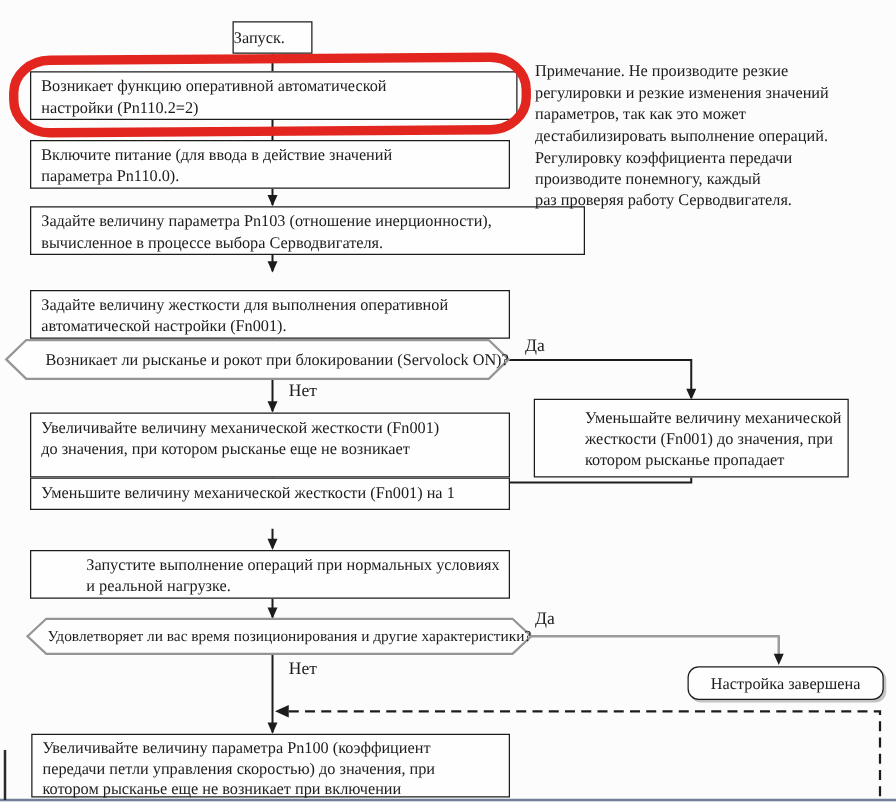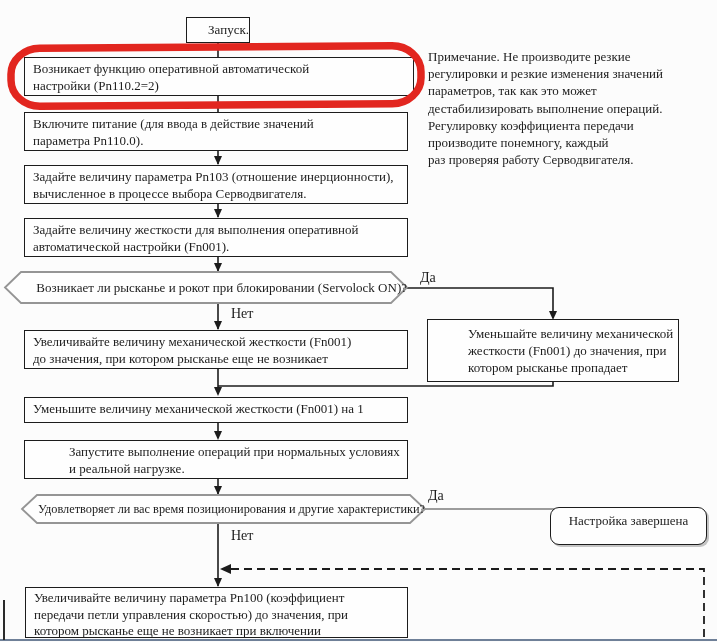--- a/index.html
+++ b/index.html
@@ -16,21 +16,21 @@
   .node{
     position:absolute;z-index:1;
     background:#fefefe;
     border:1.5px solid #1c1c1c;
     box-sizing:border-box;
     font-size:13px;line-height:17px;
     padding:2px 0 0 8px;
   }
   .node .ln{white-space:nowrap;}
   .start{
-    text-align:right;padding:3px 0 0 0;
+    text-align:left;padding:3px 0 0 0;
   }
   .hexlabel{
     position:absolute;z-index:1;
     box-sizing:border-box;
     font-size:13px;line-height:15px;
     text-align:right;
     background:transparent;border:none;
     white-space:nowrap;
   }
   .hex2{font-size:12.3px;}
@@ -109,55 +109,55 @@
   <div class="node" style="left:24px;top:57px;width:390px;height:39px;">
     <div class="ln">Возникает функцию оперативной автоматической</div>
     <div class="ln">настройки (Pn110.2=2)</div>
   </div>
 
   <div class="node" style="left:24px;top:112px;width:384px;height:39px;">
     <div class="ln">Включите питание (для ввода в действие значений</div>
     <div class="ln">параметра Pn110.0).</div>
   </div>
 
-  <div class="node" style="left:24px;top:165px;width:384px;height:39px;">
+  <div class="node" style="left:24px;top:165px;width:444px;height:39px;">
     <div class="ln">Задайте величину параметра Pn103 (отношение инерционности),</div>
     <div class="ln">вычисленное в процессе выбора Серводвигателя.</div>
   </div>
 
-  <div class="node" style="left:24px;top:218px;width:384px;height:39px;">
+  <div class="node" style="left:24px;top:232px;width:384px;height:39px;">
     <div class="ln">Задайте величину жесткости для выполнения оперативной</div>
     <div class="ln">автоматической настройки (Fn001).</div>
   </div>
 
   <div class="hexlabel" style="left:5px;top:280px;width:402px;">Возникает ли рысканье и рокот при блокировании (Servolock ON)?</div>
 
-  <div class="node" style="left:24px;top:330px;width:384px;height:39px;">
+  <div class="node" style="left:24px;top:330px;width:384px;height:52px;">
     <div class="ln">Увеличивайте величину механической жесткости (Fn001)</div>
     <div class="ln">до значения, при котором рысканье еще не возникает</div>
   </div>
 
   <div class="node" style="left:427px;top:319px;width:252px;height:63px;padding-top:5px;padding-left:40px;">
     <div class="ln">Уменьшайте величину механической</div>
     <div class="ln">жесткости (Fn001) до значения, при</div>
     <div class="ln">котором рысканье пропадает</div>
   </div>
 
-  <div class="node" style="left:24px;top:397px;width:384px;height:26px;">
+  <div class="node" style="left:24px;top:382px;width:384px;height:26px;">
     <div class="ln">Уменьшите величину механической жесткости (Fn001) на 1</div>
   </div>
 
   <div class="node" style="left:24px;top:440px;width:384px;height:39px;padding-left:44px;">
     <div class="ln">Запустите выполнение операций при нормальных условиях</div>
     <div class="ln">и реальной нагрузке.</div>
   </div>
 
   <div class="hexlabel hex2" style="left:22px;top:502px;width:403px;">Удовлетворяет ли вас время позиционирования и другие характеристики?</div>
 
-  <div class="node terminal" style="left:550px;top:507px;width:157px;height:38px;">
+  <div class="node terminal" style="left:550px;top:533px;width:157px;height:27px;">
     <span>Настройка завершена</span>
   </div>
 
   <div class="node" style="left:25px;top:587px;width:383px;height:51px;line-height:16.5px;">
     <div class="ln">Увеличивайте величину параметра Pn100 (коэффициент</div>
     <div class="ln">передачи петли управления скоростью) до значения, при</div>
     <div class="ln">котором рысканье еще не возникает при включении</div>
   </div>
 
   <div class="branch-label" style="left:420px;top:270px;">Да</div>

